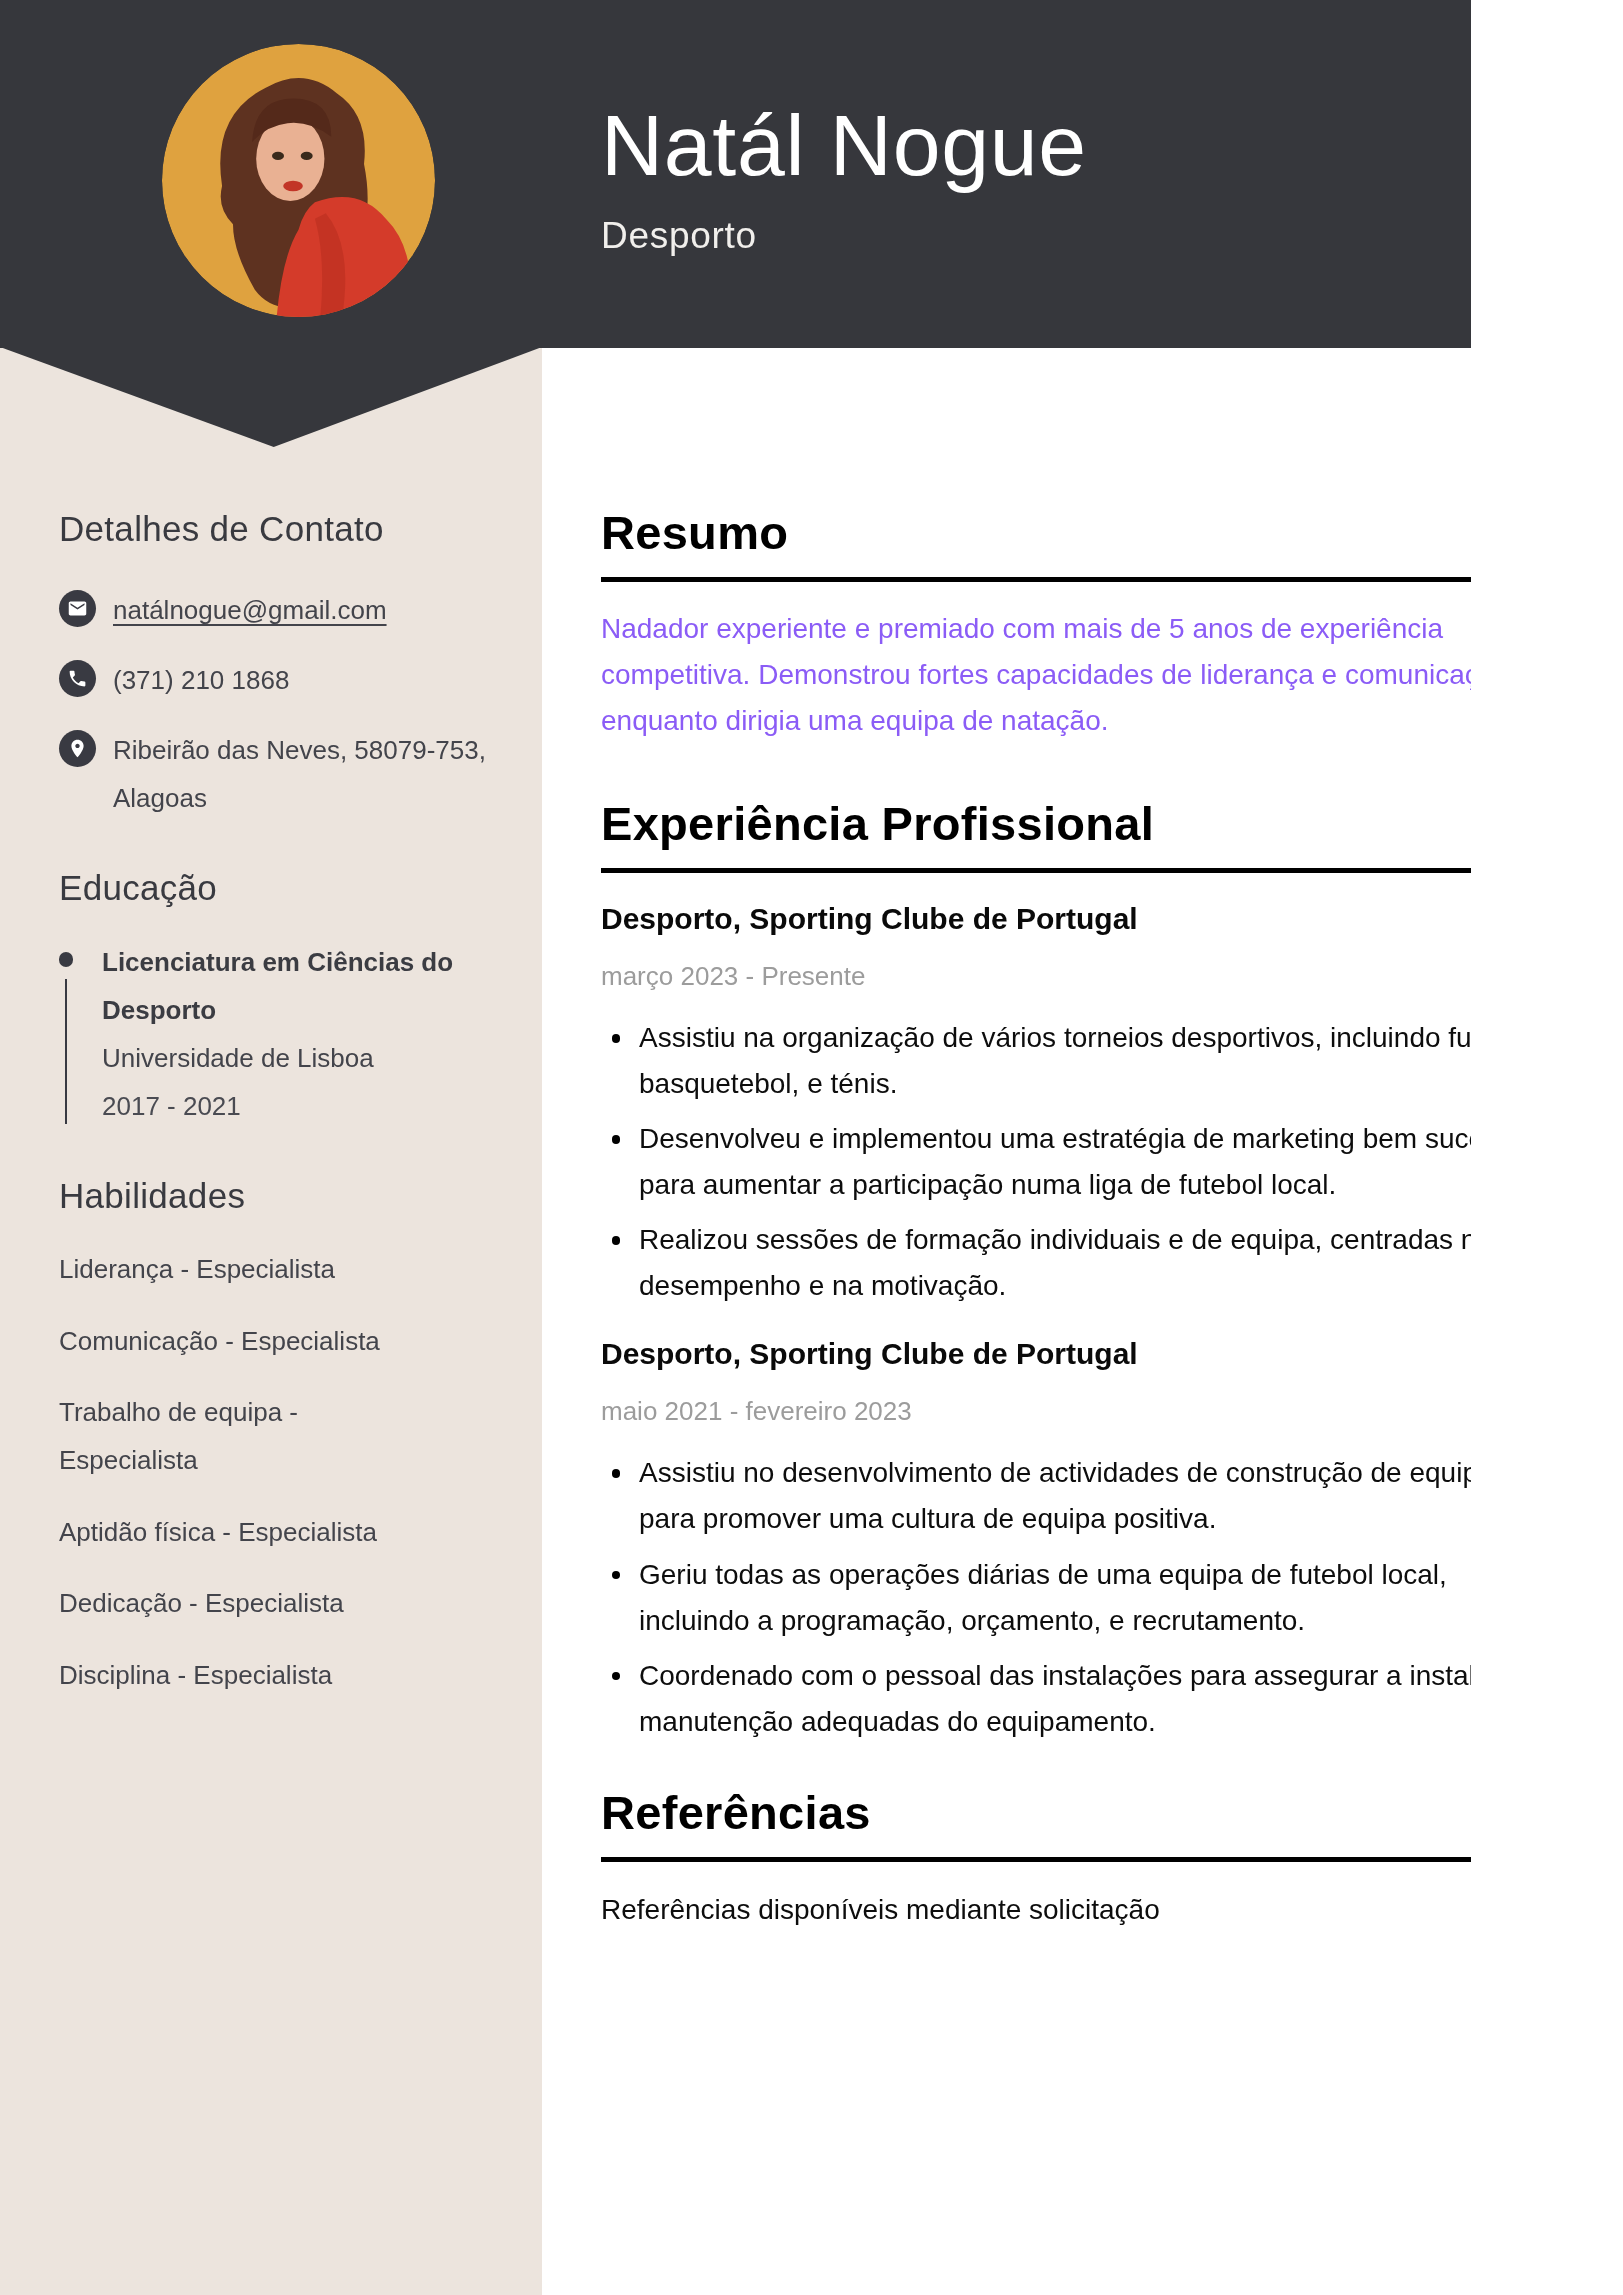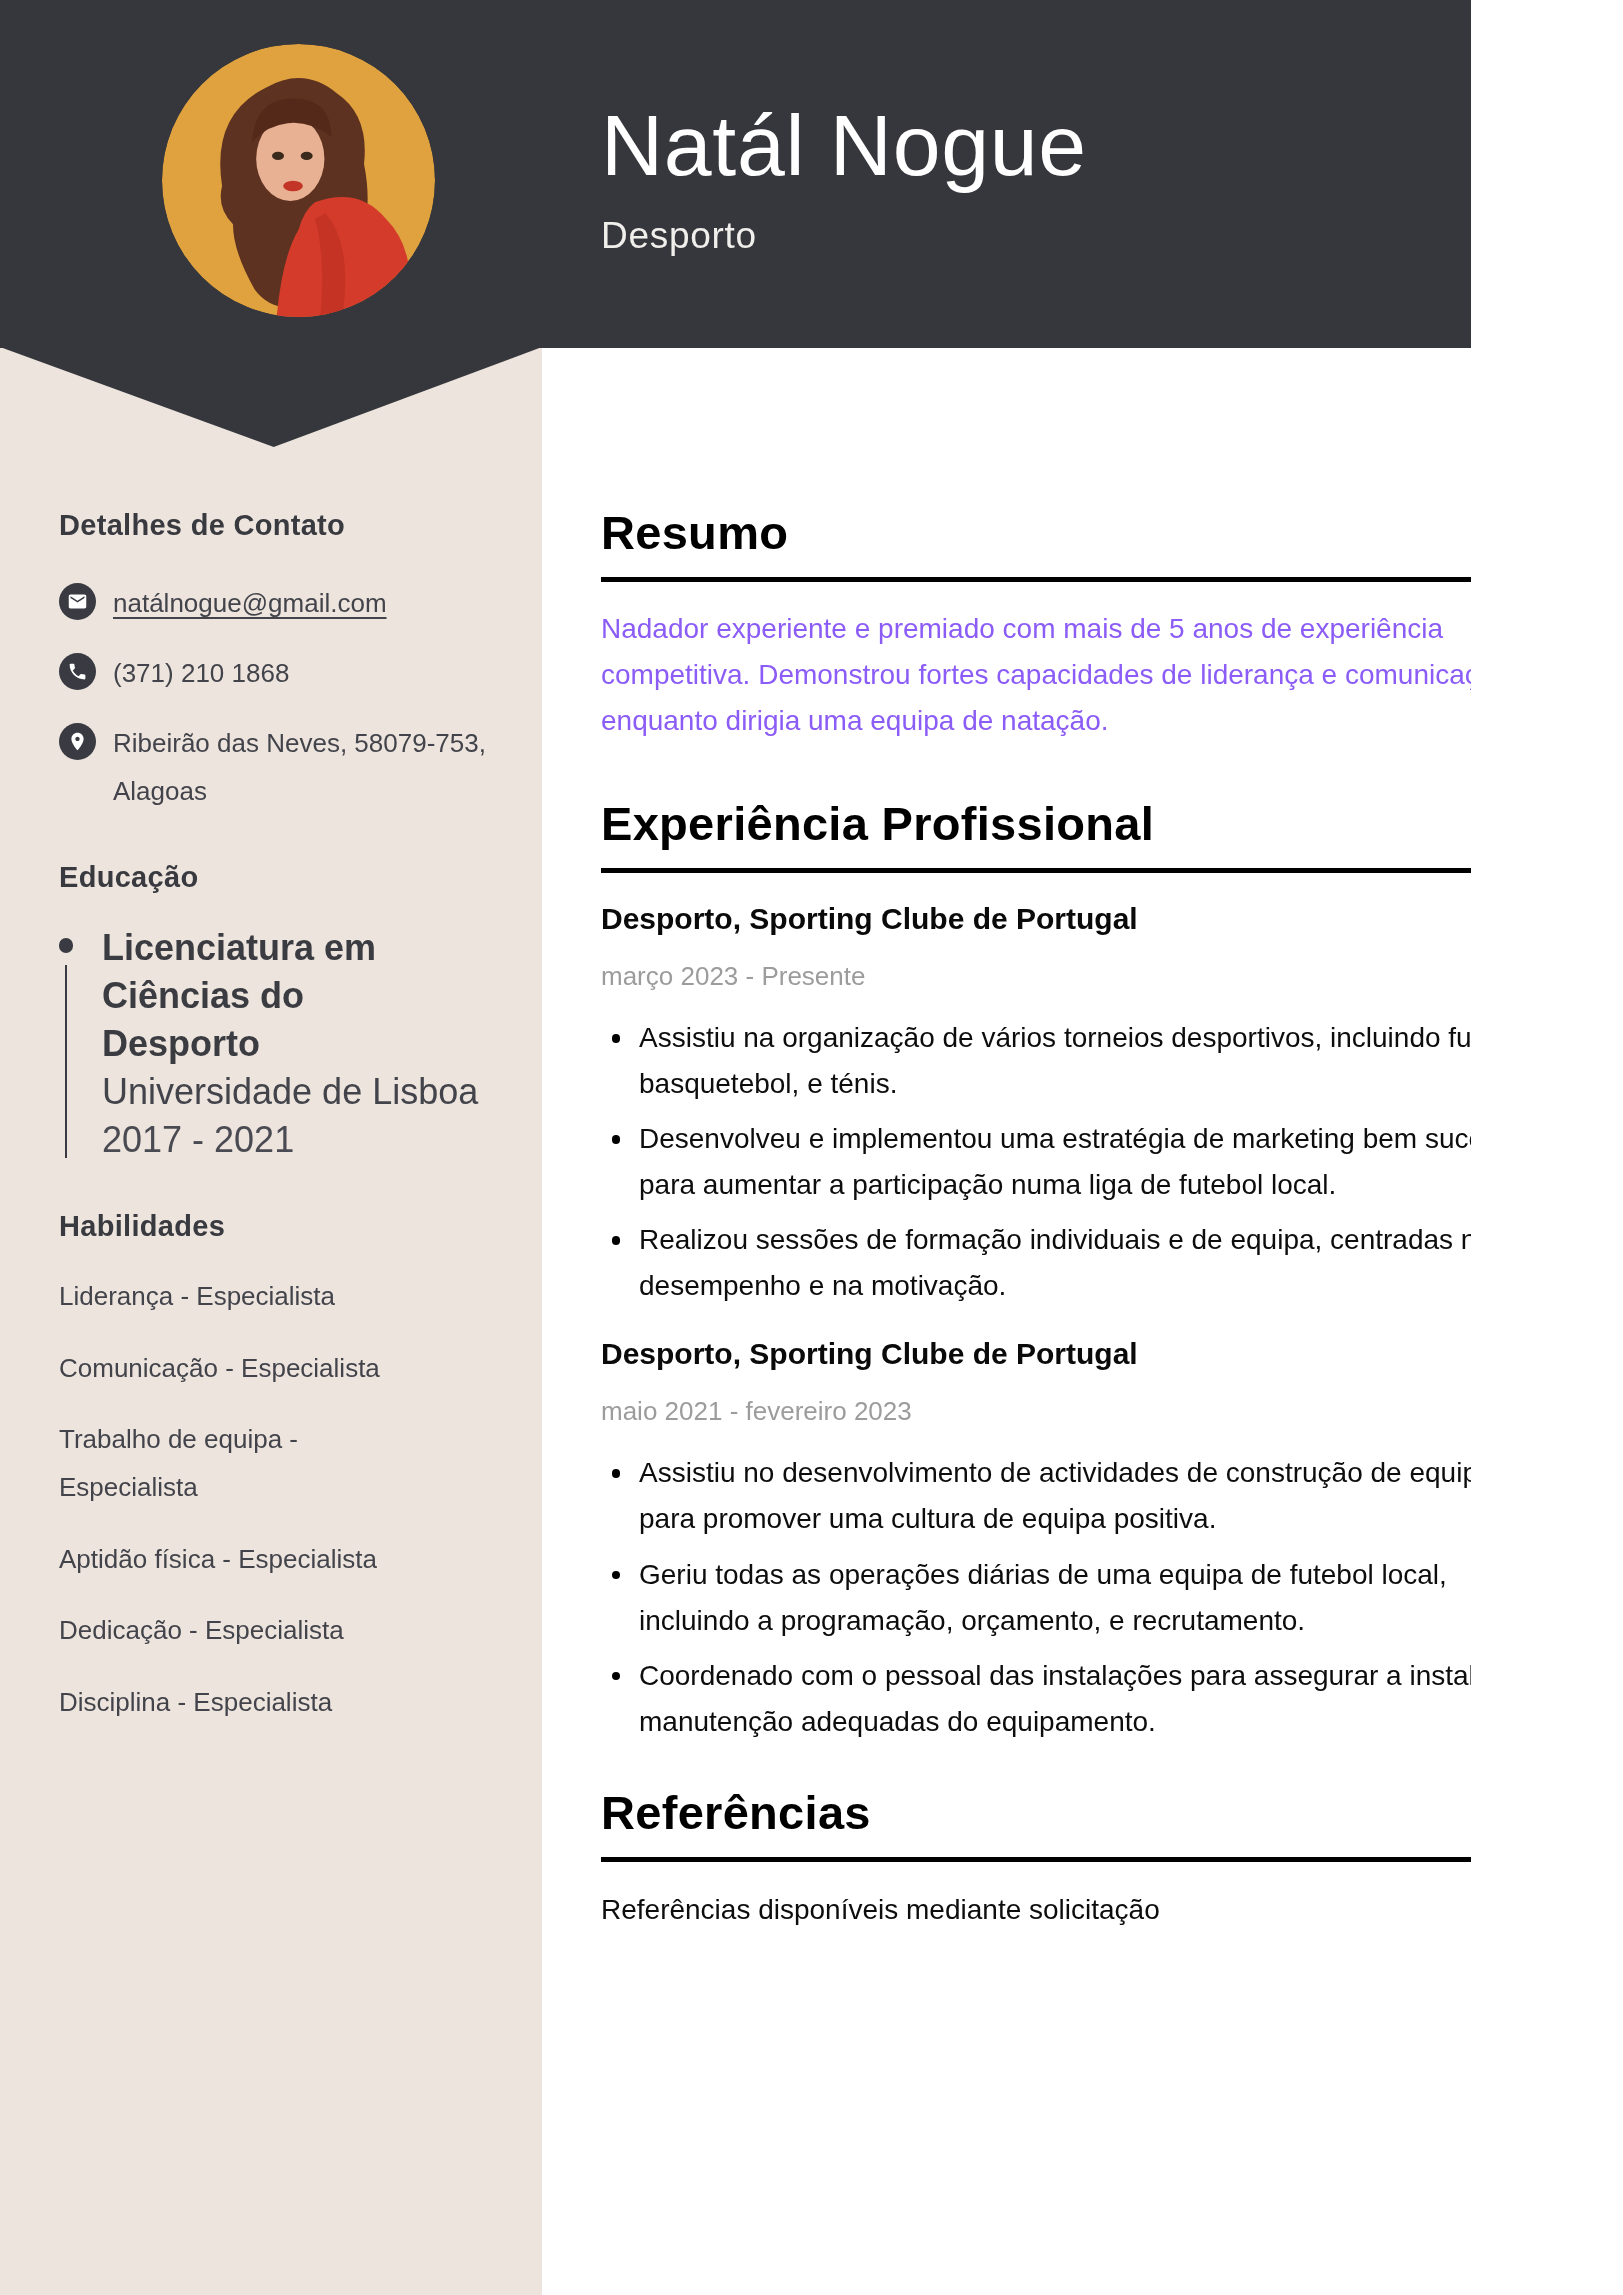--- a/index.html
+++ b/index.html
@@ -23,32 +23,32 @@
   .photo { position:absolute; left:162px; top:44px; width:273px; height:273px; border-radius:50%; overflow:hidden; }
   .photo svg { display:block; width:100%; height:100%; }
 
   
   .title-block { position:absolute; left:601px; top:98px; }
   .name { font-size:86px; font-weight:300; color:#ffffff; letter-spacing:0.7px; line-height:1.1; }
   .subtitle { margin-top:22px; font-size:37px; font-weight:300; color:#f1efec; letter-spacing:0.7px; }
 
   
   .sidebar { position:absolute; left:0; top:448px; width:542px; padding:61px 39px 0 59px; color:#43444b; }
-  .side-h2 { font-size:29px; font-weight:700; color:#393a40; letter-spacing:0.3px; }
+  .side-h2 { font-size:35px; font-weight:400; color:#393a40; letter-spacing:0.3px; }
   .contact-list { margin-top:37px; }
   .contact-row { display:flex; align-items:flex-start; gap:17px; margin-bottom:22px; }
   .contact-row:last-child { margin-bottom:0; }
   .cicon { flex:0 0 37px; width:37px; height:37px; border-radius:50%; background:#393a42;
            display:flex; align-items:center; justify-content:center; margin-top:3.9px; }
   .cicon svg { width:21px; height:21px; fill:#ffffff; }
   .ctext { font-size:26px; line-height:48px; color:#43444b; max-width:426px; }
   .ctext.link { text-decoration:underline; text-underline-offset:5.2px; text-decoration-thickness:2px; }
 
   .edu-section { margin-top:46px; }
-  .edu-entry { position:relative; margin-top:30px; padding-left:43px; font-size:36px; line-height:48px; }
+  .edu-entry { position:relative; margin-top:30px; padding-left:43px; font-size:26px; line-height:48px; }
   .edu-dot { position:absolute; left:0; top:14.4px; width:14.4px; height:14.4px; border-radius:50%; background:#393a42; }
   .edu-line { position:absolute; left:5.9px; top:41px; bottom:6.5px; width:2.6px; background:#393a42; }
   .edu-degree { font-weight:700; color:#3b3c42; max-width:367px; }
   .edu-school { color:#43444b; }
   .edu-dates { color:#4a4b52; }
 
   .skills-section { margin-top:46px; }
   .skills-list { margin-top:29px; list-style:none; }
   .skills-list li { font-size:26px; line-height:48px; margin-bottom:23.6px; max-width:376px; color:#43444b; }
 

